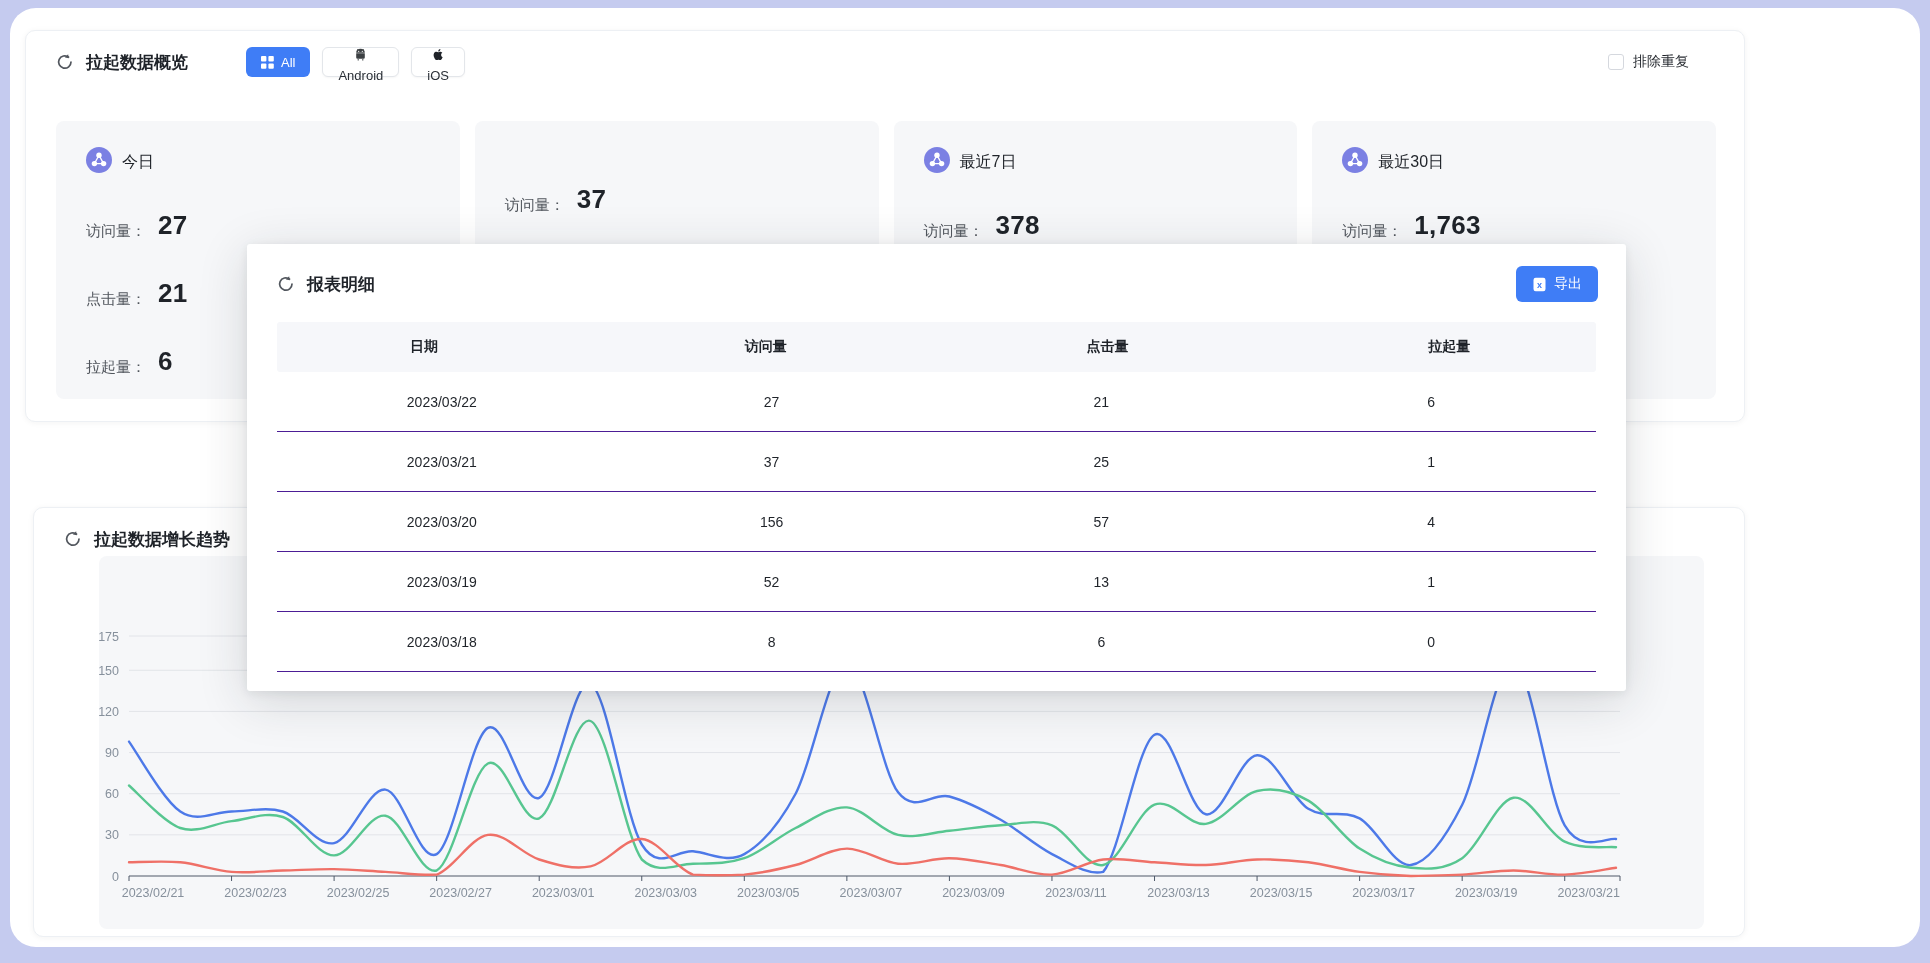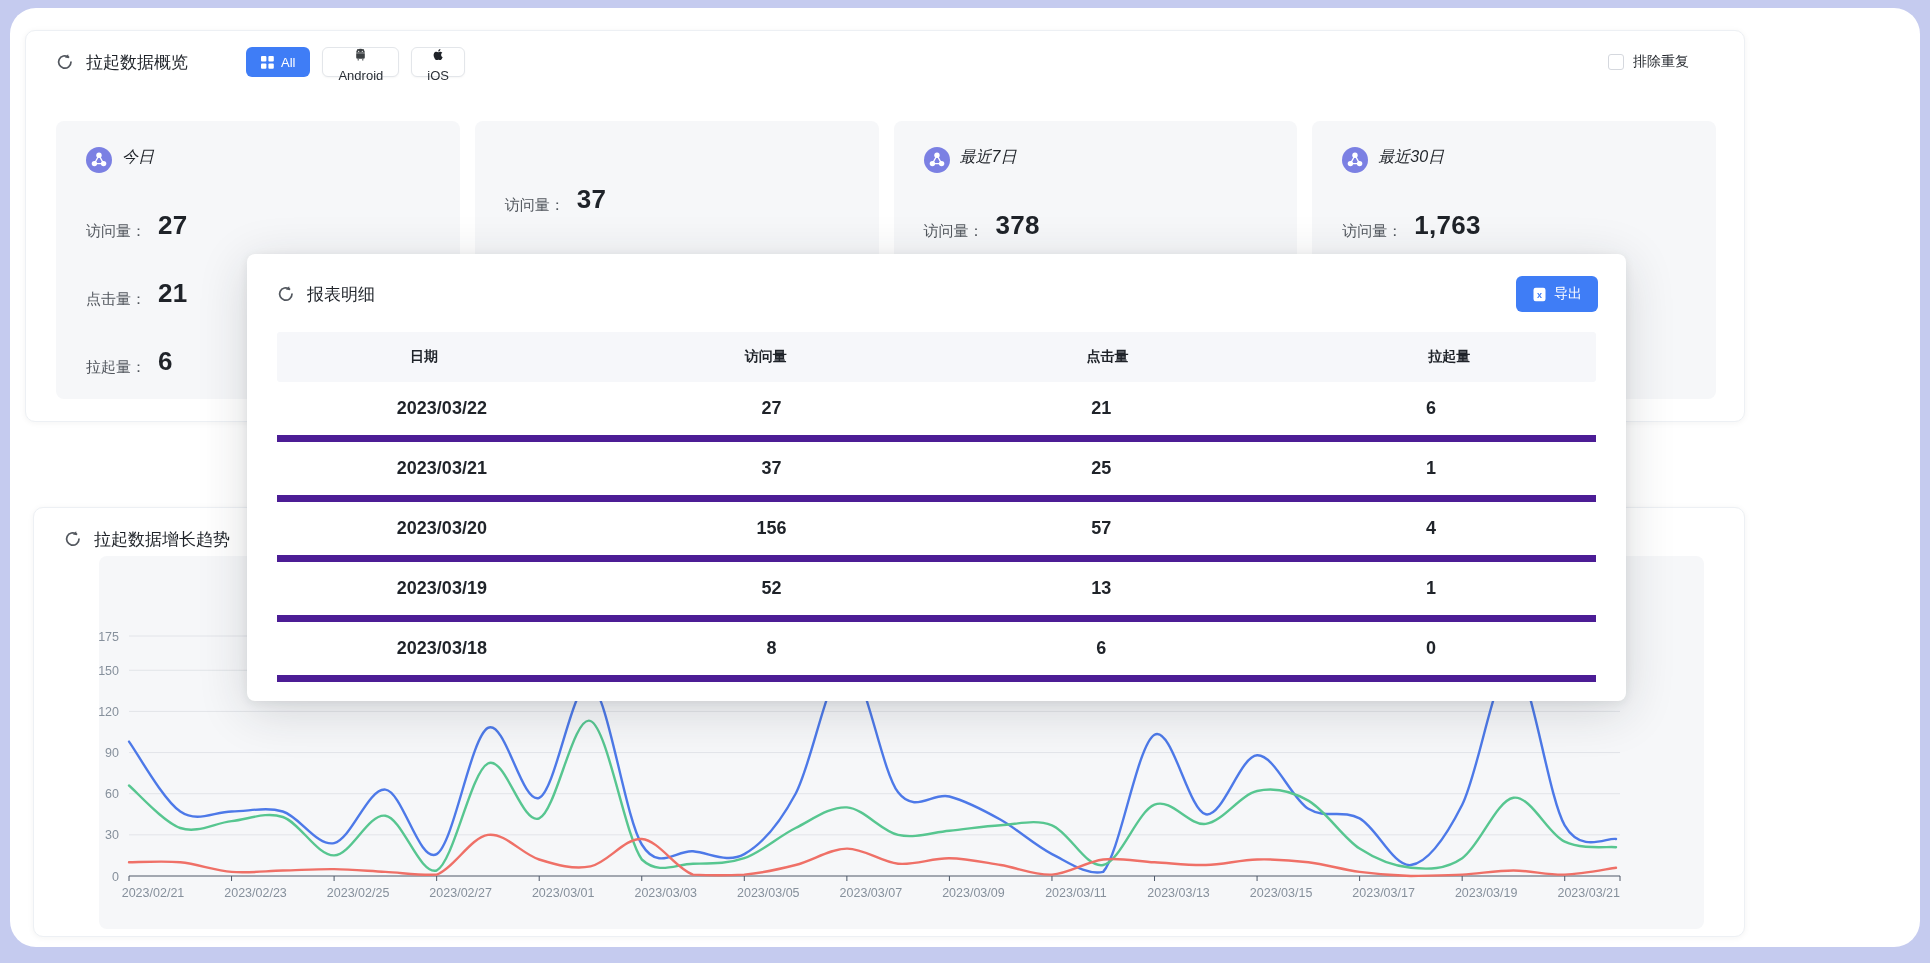--- a/index.html
+++ b/index.html
@@ -9,21 +9,21 @@
   .app { position:absolute; left:10px; top:8px; right:10px; bottom:16px;
     background:#ffffff; border-radius:26px; }
 
   
   .panel { position:absolute; background:#fff; border:1px solid #edf0f4;
     border-radius:10px; box-shadow:0 1px 6px rgba(31,35,41,.05); }
   #overview-panel { left:15px; top:22px; width:1720px; height:392px; }
   #trend-panel    { left:23px; top:499px; width:1712px; height:430px; z-index:1; }
 
   .panel-header { display:flex; align-items:center; padding:14px 55px 0 30px; height:48px; }
-  .panel-title { font-size:17px; font-weight:400; color:#1f2329; margin-left:12px; white-space:nowrap; }
+  .panel-title { font-size:17px; font-weight:700; color:#1f2329; margin-left:12px; white-space:nowrap; }
   .refresh-btn { width:18px; height:18px; color:#51565d; cursor:pointer; flex:0 0 auto; }
   .refresh-btn svg { width:100%; height:100%; }
 
   
   .tabs { display:flex; gap:12px; margin-left:22px; }
   .tab { height:30px; padding:0 15px; border-radius:6px; display:flex; align-items:center;
     gap:7px; font-size:13px; cursor:pointer; white-space:nowrap; }
   .tab.active { background:#3f7df6; color:#fff;margin-left:36px; }
   .tab.inactive { background:#fff; border:1px solid #e3e6ea; color:#2a2f36;
     box-shadow:0 1px 2px rgba(0,0,0,.04);flex-direction:column; }
@@ -32,41 +32,41 @@
 
   .spacer { flex:1; }
   .dedupe { display:flex; align-items:center; gap:9px; cursor:pointer; }
   .checkbox { width:16px; height:16px; background:#fff; border:1.5px solid #d5d8de; border-radius:3px; }
   .dedupe-label { font-size:14px; color:#1f2329; }
 
   
   .cards-grid { position:absolute; left:30px; top:90px; width:1660px;
     display:grid; grid-template-columns:repeat(4,1fr); gap:15px; }
   .stat-card { background:#f6f7f9; border-radius:8px; height:278px; padding:26px 30px; }
-  .stat-card .head { display:flex; align-items:flex-start; gap:10px;font-style:italic; }
+  .stat-card .head { display:flex; align-items:flex-end; gap:10px; }
   .stat-icon { width:26px; height:26px; flex:0 0 auto; }
   .stat-title { font-size:16px; color:#1f2329; }
   .metric { display:flex; align-items:flex-end; margin-top:37px; }
   .metric-label { font-size:15px; color:#51565d; }
   .metric-value { font-size:26px; font-weight:700; color:#1f2329; margin-left:12px; letter-spacing:.3px; }
 
   
-  #report-modal { position:absolute; left:237px; top:246px; width:1379px; height:447px;
-    background:#fff; border-radius:8px; z-index:20; overflow:hidden;
+  #report-modal { position:absolute; left:237px; top:236px; width:1379px; height:447px;
+    background:#fff; border-radius:3px; z-index:20; overflow:hidden;
     box-shadow:0 10px 50px rgba(31,35,41,.16), 0 2px 10px rgba(31,35,41,.08); }
   .modal-header { display:flex; align-items:center; padding:22px 28px 16px 30px; }
   .export-btn { margin-left:auto; height:36px; padding:0 16px; background:#3f7df6; color:#fff;
     border:none; border-radius:6px; font-size:14px; display:flex; align-items:center; gap:7px;
     cursor:pointer; font-family:inherit; }
   .export-btn svg { width:15px; height:15px; }
 
   .report-table { margin:4px 30px 0 30px; }
   .tr { display:grid; grid-template-columns:repeat(4,1fr); align-items:center; text-align:center; }
   .tr.head-row { height:50px; background:#f6f7fa; border-radius:3px; font-weight:700; font-size:14px;gap:48px; }
-  .tr.body-row { height:60px; font-size:18px; border-bottom:7px solid #4c1d95;font-weight:bold; }
+  .tr.body-row { height:60px; font-size:14px; border-bottom:1px solid #4c1d95; }
   .td, .th { padding:0 8px; }
 
   
   .chart-card { position:absolute; left:65px; top:48px; width:1605px; height:373px;
     background:#f6f7f9; border-radius:8px; }
   #trend-svg { width:1605px; height:373px; display:block; }
 </style>
 </head>
 <body>
 

